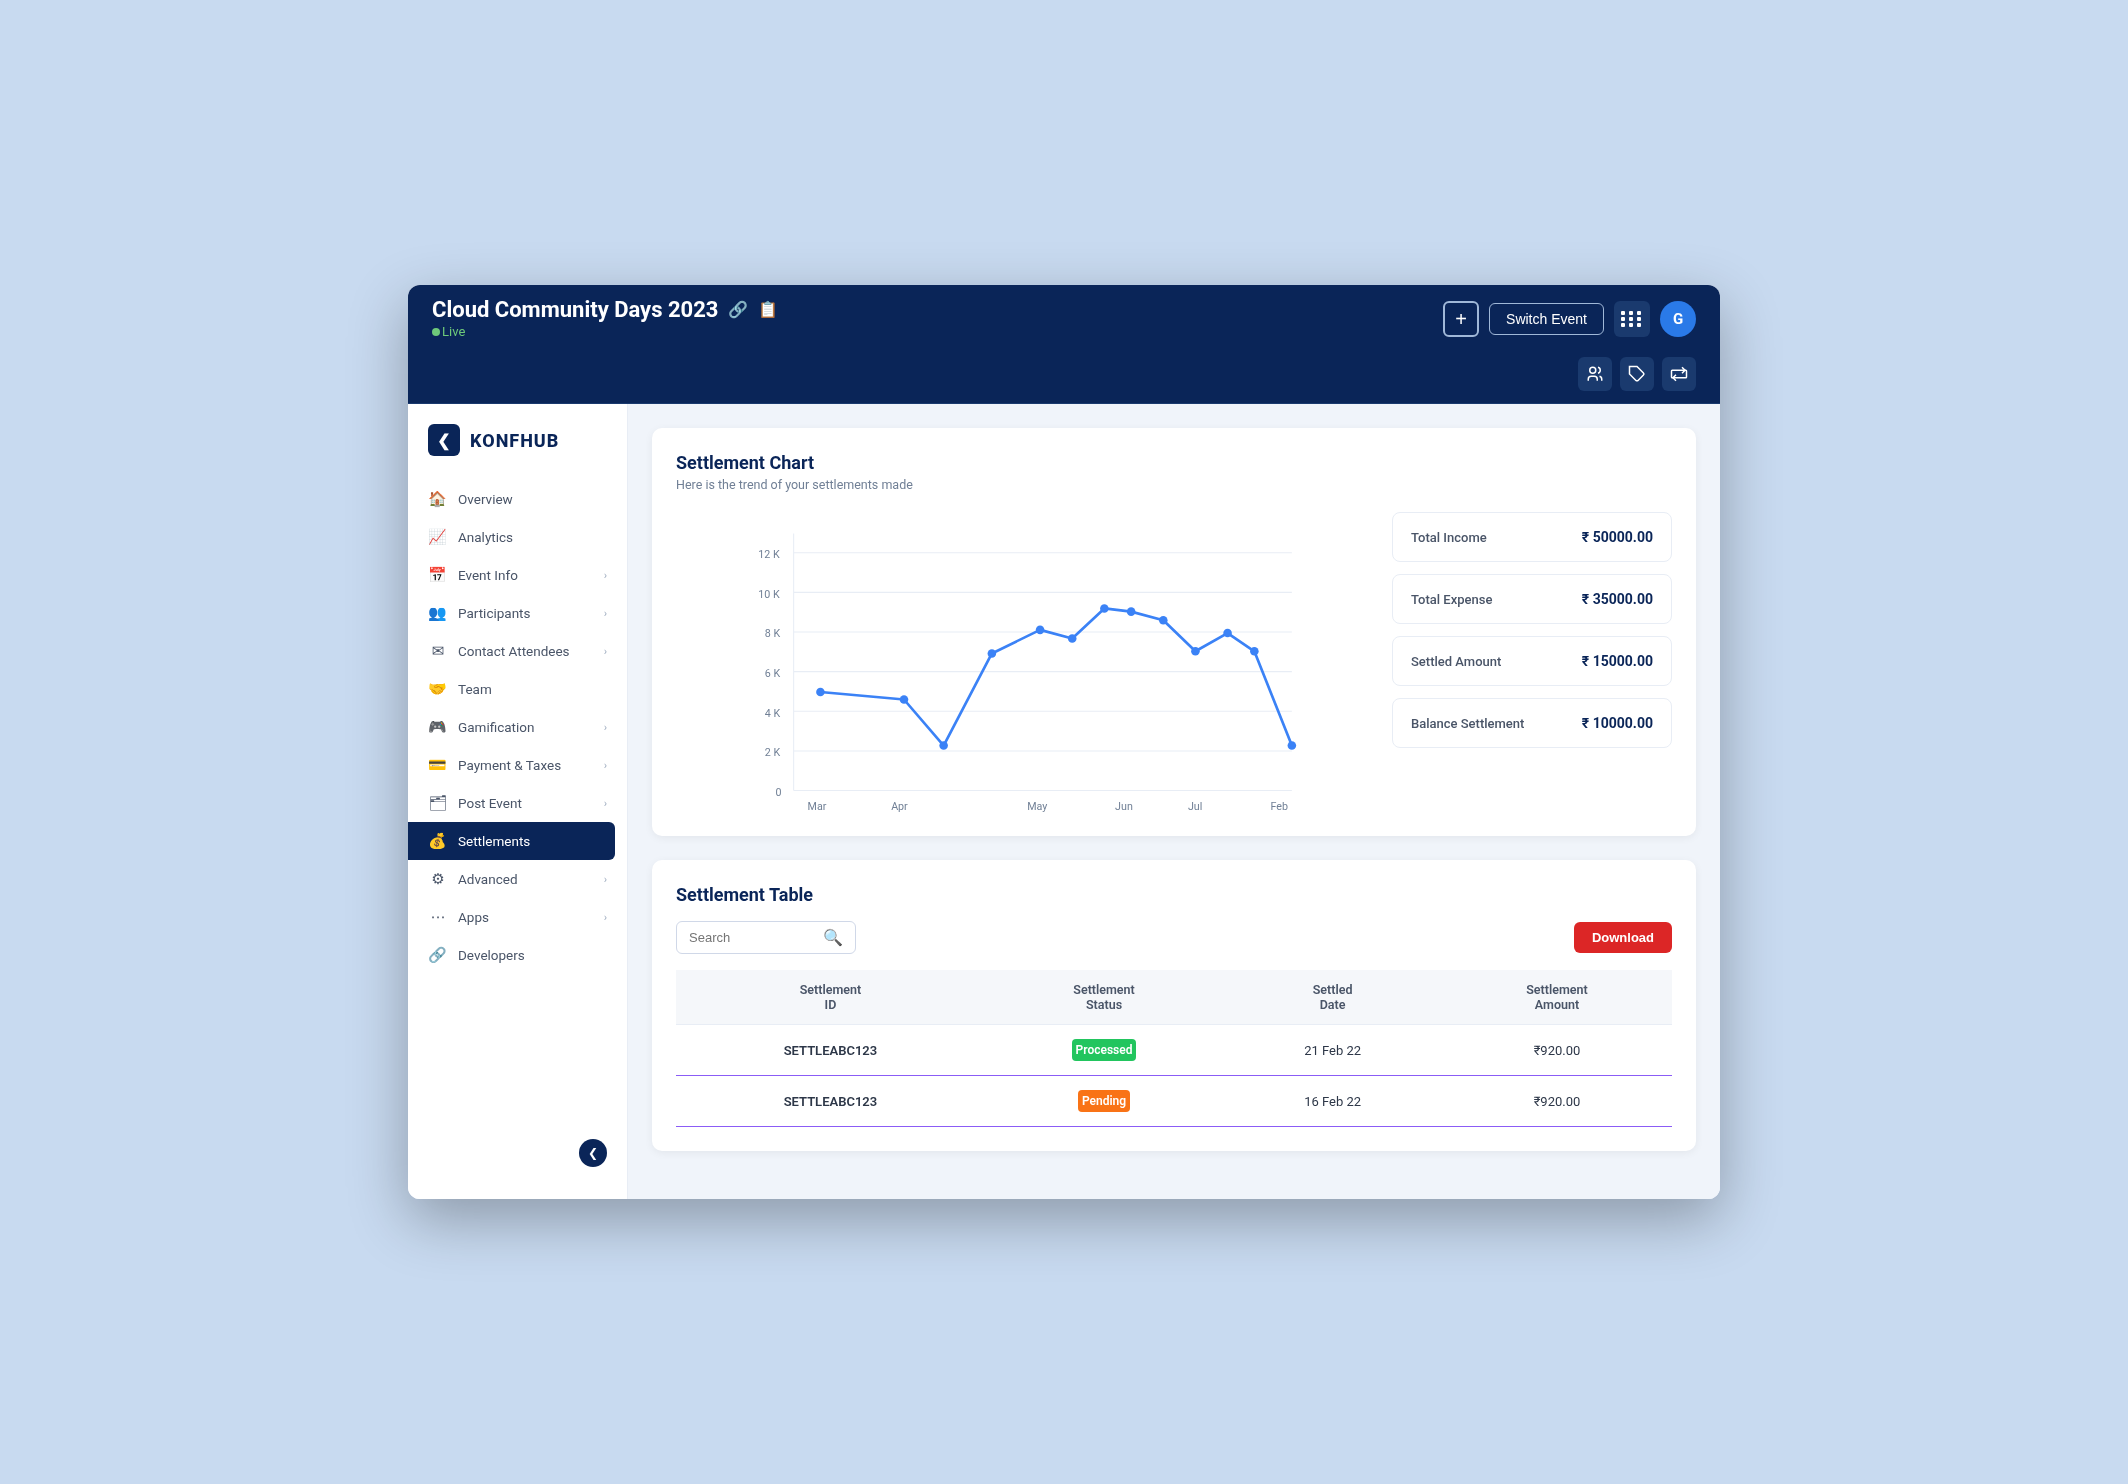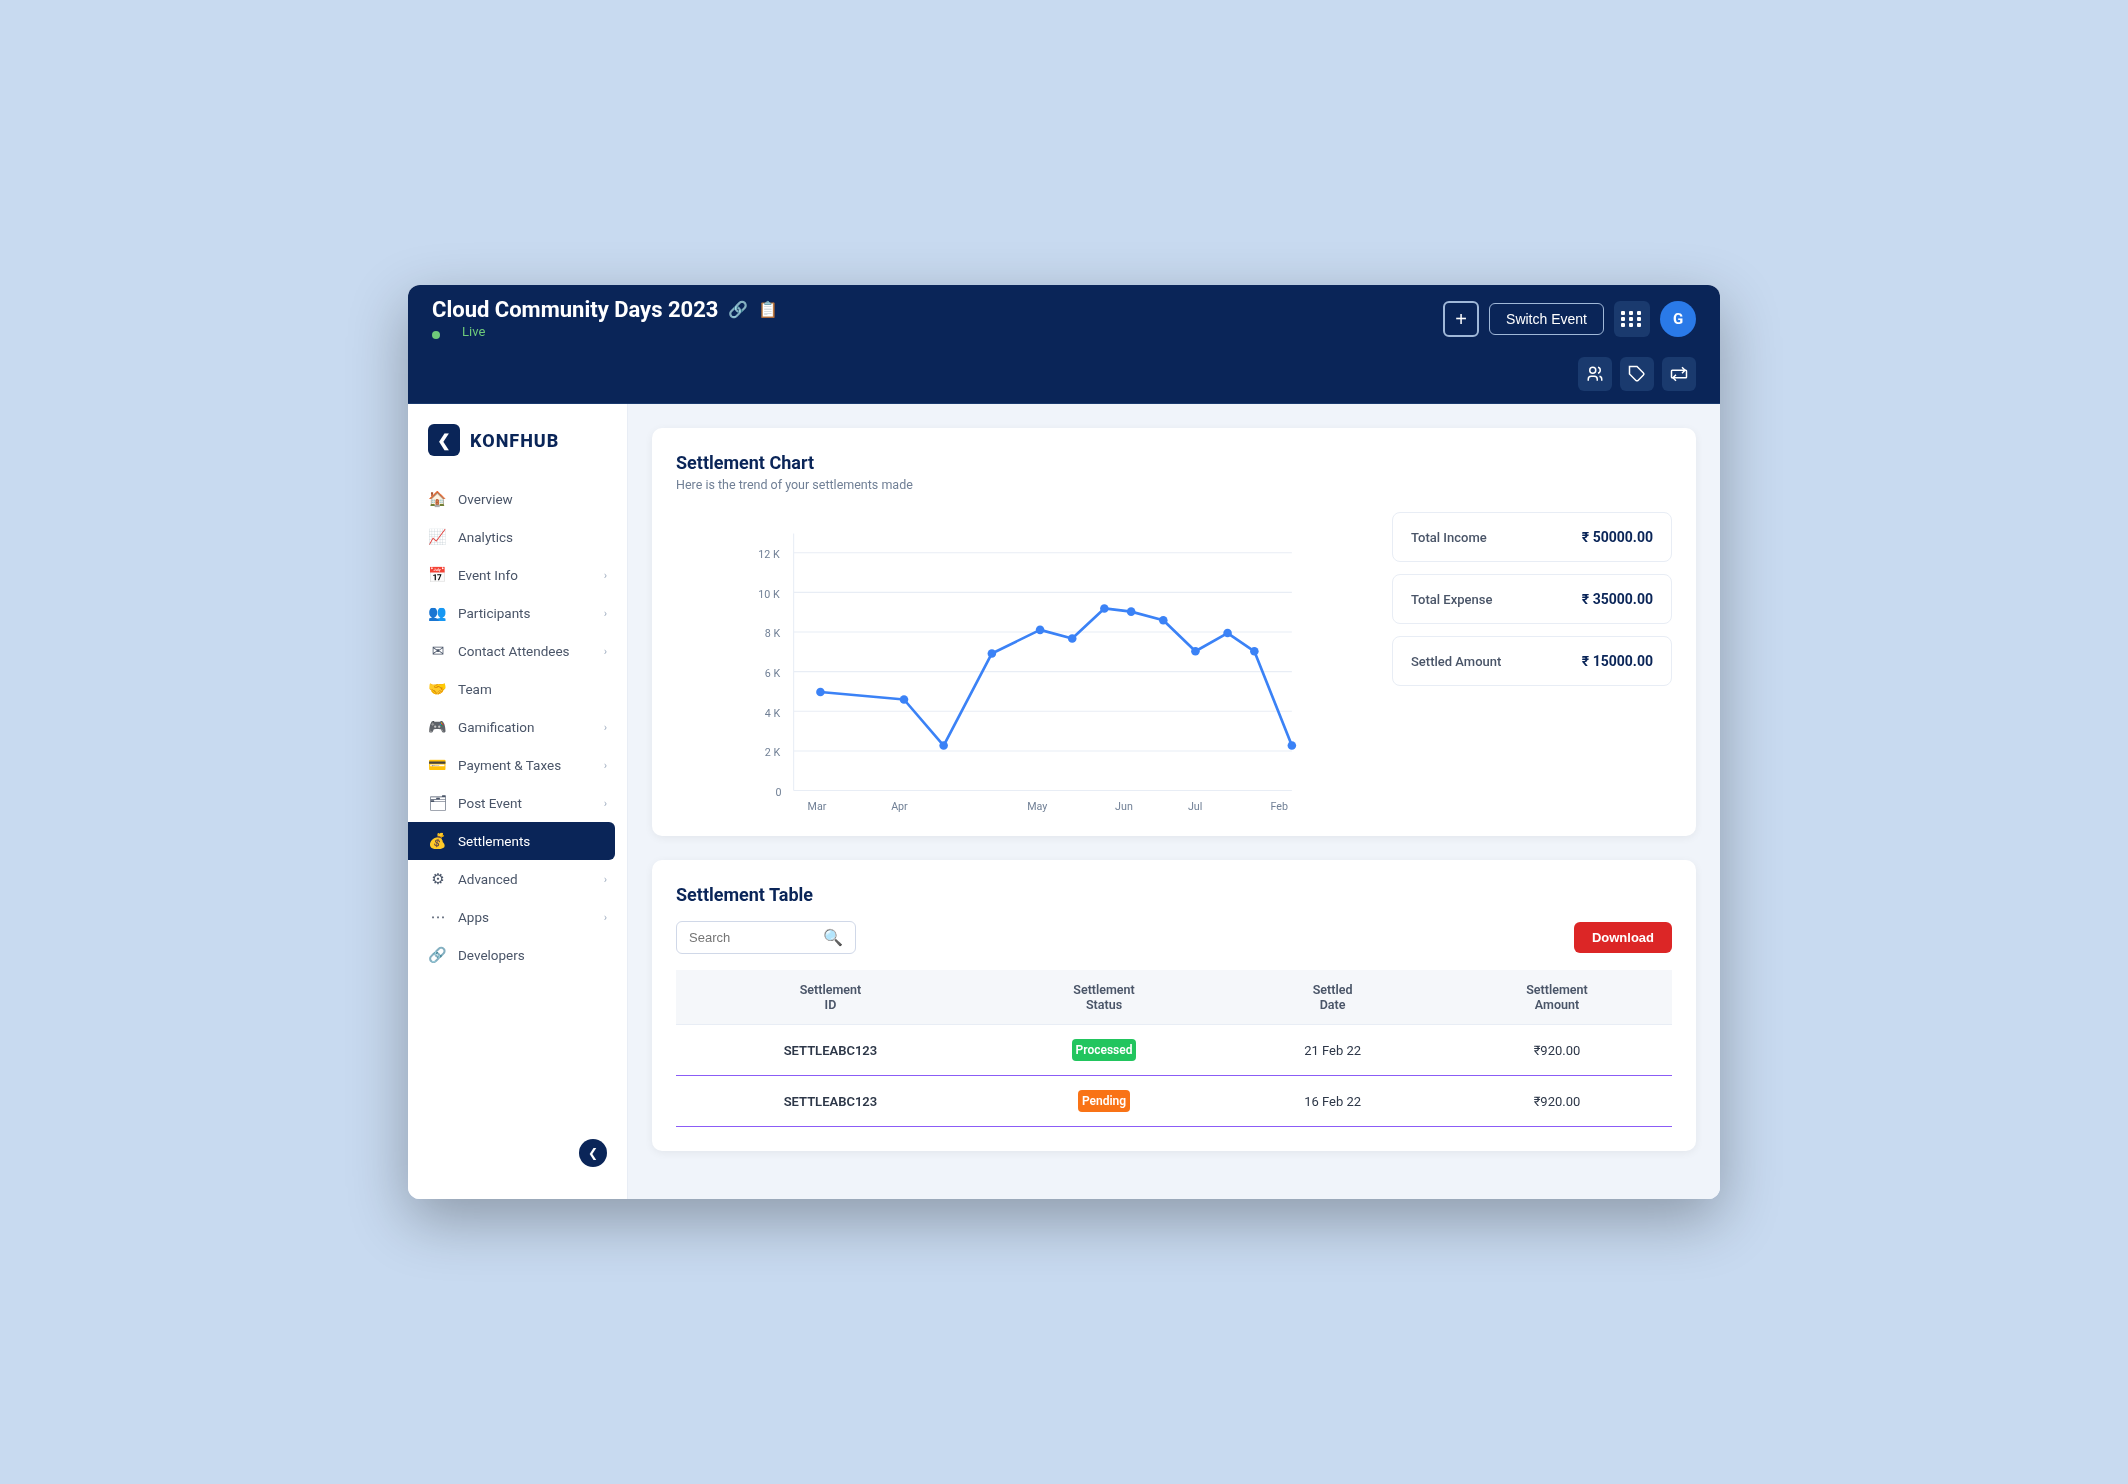--- a/index.html
+++ b/index.html
@@ -44,22 +44,22 @@
       align-items: center;
       gap: 10px;
     }
     .icon-btn-light {
       color: #a0b8d8;
       font-size: 16px;
       cursor: pointer;
     }
     .live-badge {
       display: flex;
-      align-items: flex-end;
-      gap: 22px;
+      align-items: center;
+      gap: 2px;
       color: #6ec97a;
       font-size: 13px;
       padding: 2px 0;
     }
     .live-dot {
       width: 8px;
       height: 8px;
       background: #6ec97a;
       border-radius: 50%;
     }
@@ -613,20 +613,24 @@
     <span class="stat-label">Total Income</span>
     <span class="stat-value">₹ 50000.00</span>
   </div>
               <div class="stat-card">
     <span class="stat-label">Total Expense</span>
     <span class="stat-value">₹ 35000.00</span>
   </div>
               <div class="stat-card">
     <span class="stat-label">Settled Amount</span>
     <span class="stat-value">₹ 15000.00</span>
+  </div>
+              <div class="stat-card">
+    <span class="stat-label">Balance Settlement</span>
+    <span class="stat-value">₹ 10000.00</span>
   </div>
             </div>
         </div>
       </div>
 
       <div class="card">
         <div class="table-title">Settlement Table</div>
         <div class="table-toolbar">
           <div class="search-box">
             <input class="search-input" type="text" placeholder="Search" style="">

